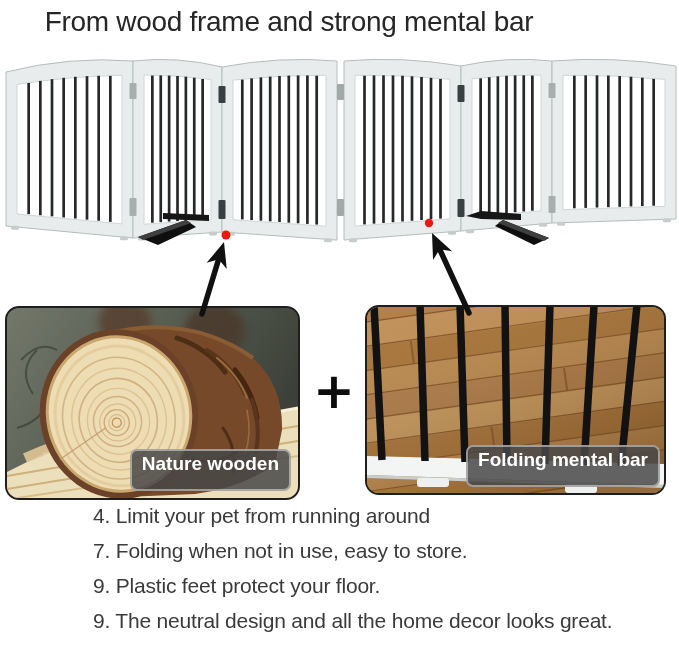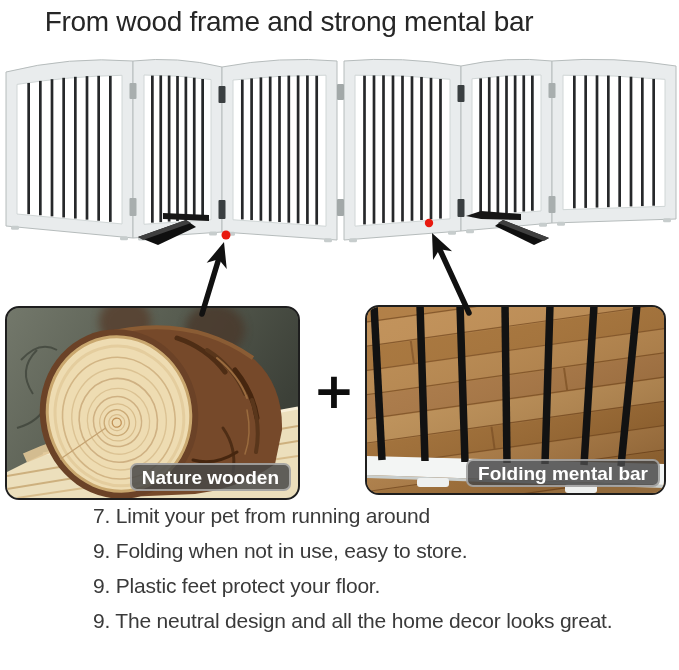--- a/index.html
+++ b/index.html
@@ -6,21 +6,21 @@
   .page{position:relative;width:679px;height:670px;background:#fff;overflow:hidden;
         font-family:"Liberation Sans",sans-serif;}
   .title{position:absolute;left:0;top:6px;width:578px;margin:0;text-align:center;
          font-size:28px;font-weight:400;letter-spacing:-0.3px;color:#262626;}
   #gate-svg{position:absolute;left:0;top:0;width:679px;height:270px;}
   .photo{position:absolute;border:2px solid #1e1e1e;border-radius:14px;overflow:hidden;background:#555;}
   .photo.left{left:5px;top:306px;width:291px;height:190px;}
   .photo.right{left:365px;top:305px;width:297px;height:186px;}
   .photo svg{display:block;}
   .badge{position:absolute;background:rgba(72,72,72,0.85);border:2px solid rgba(255,255,255,0.45);
-         border-radius:7px;color:#fff;font-size:19px;font-weight:700;padding:2px 10px 0;
+         border-radius:7px;color:#fff;font-size:19px;font-weight:700;padding:2px 10px 14px;
          white-space:nowrap;}
   .badge.l{right:7px;bottom:7px;}
   .badge.r{right:4px;bottom:6px;}
   .plus{position:absolute;left:308px;top:362px;width:52px;text-align:center;
         font-family:"DejaVu Sans",sans-serif;font-size:50px;font-weight:700;color:#0d0d0d;}
   #overlay-svg{position:absolute;left:0;top:0;width:679px;height:670px;pointer-events:none;}
   .features{position:absolute;left:93px;top:505px;width:575px;}
   .feature{font-size:21px;color:#3a3a3a;line-height:21px;margin-bottom:14px;letter-spacing:-0.2px;}
 </style>
 </head>
@@ -281,19 +281,19 @@
       <line x1="202" y1="314" x2="219" y2="258" stroke="#111" stroke-width="5.5" stroke-linecap="round"></line>
       <polygon points="0,0 10.5,25 0,18 -10.5,25" fill="#111" transform="translate(224,242) rotate(17)"></polygon>
     </g>
     <g>
       <line x1="469" y1="313" x2="440" y2="250" stroke="#111" stroke-width="5.5" stroke-linecap="round"></line>
       <polygon points="0,0 10.5,25 0,18 -10.5,25" fill="#111" transform="translate(432,233) rotate(-25)"></polygon>
     </g>
   </svg>
 
   <div class="features">
-    <div class="feature">7. Limit your pet from running around</div>
-    <div class="feature">9. Folding when not in use, easy to store.</div>
+    <div class="feature">4. Limit your pet from running around</div>
+    <div class="feature">7. Folding when not in use, easy to store.</div>
     <div class="feature">9. Plastic feet protect your floor.</div>
     <div class="feature">9. The neutral design and all the home decor looks great.</div>
   </div>
 
 </div>
 
 </body></html>

